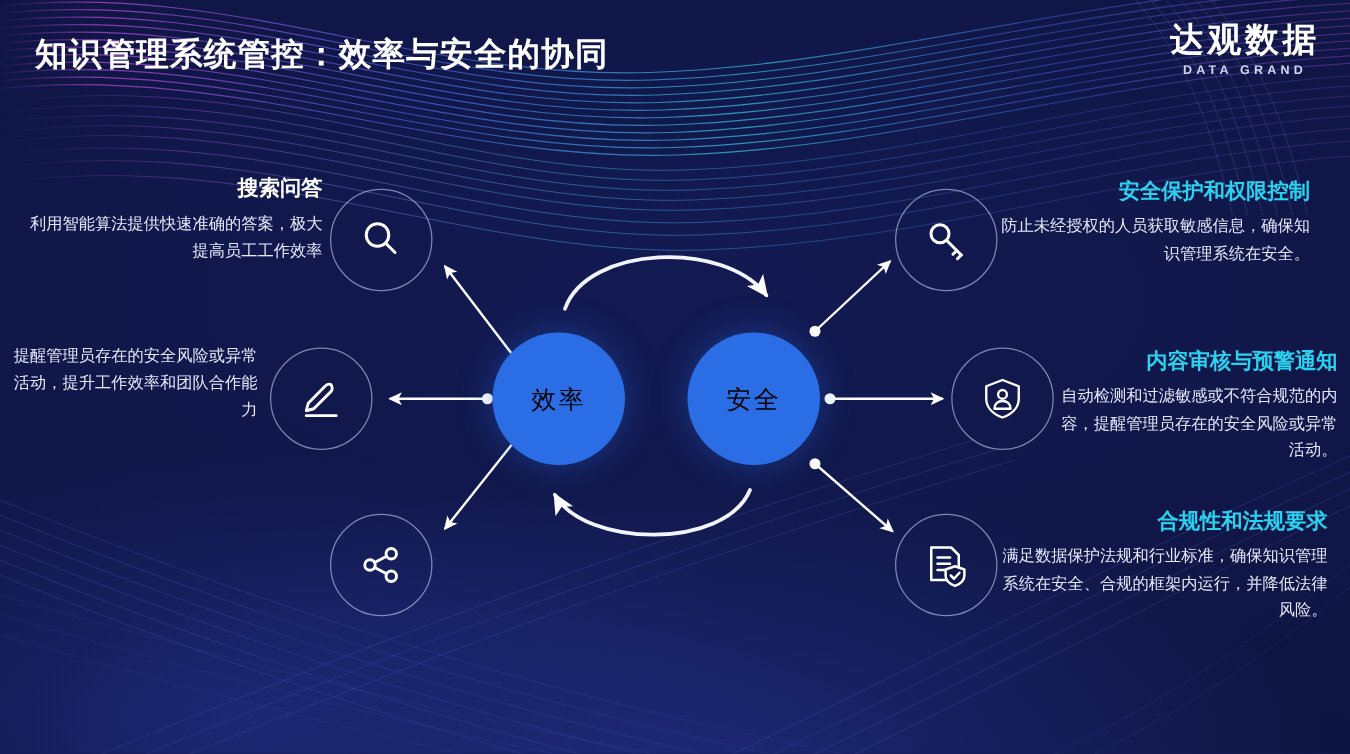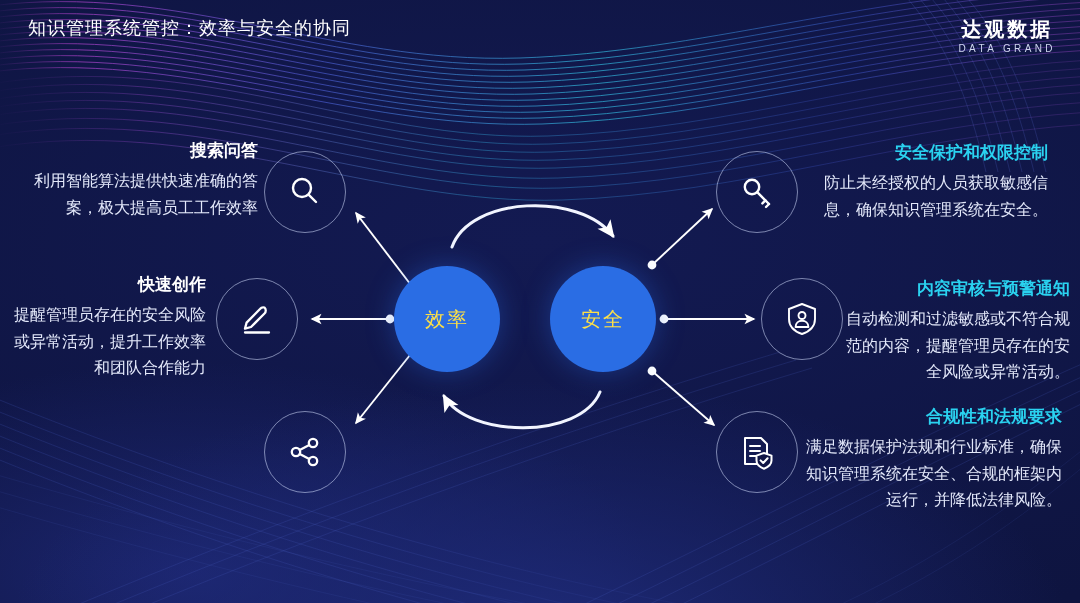--- a/index.html
+++ b/index.html
@@ -16,39 +16,39 @@
       radial-gradient(ellipse 70% 60% at 50% 105%, #1e2a78 0%, rgba(30,42,120,0) 70%),
       radial-gradient(ellipse 60% 50% at 18% 95%, #1c2670 0%, rgba(28,38,112,0) 70%),
       radial-gradient(ellipse 90% 70% at 50% 40%, #131a52 0%, #0e1440 100%),
       linear-gradient(180deg,#121848 0%,#101545 40%,#151c52 75%,#1b2360 100%);
     overflow:hidden;
   }
   .bg-svg { position:absolute; inset:0; width:1080px; height:603px; pointer-events:none; }
 
   
   .title {
-    position:absolute; left:28px; top:16px;
-    font-size:18px; font-weight:normal; color:#ffffff;
+    position:absolute; left:28px; top:26px;
+    font-size:26px; font-weight:bold; color:#ffffff;
     letter-spacing:1px; white-space:nowrap;
   }
   .logo { position:absolute; right:24px; top:18px; text-align:center; }
   .logo-cn {
-    font-size:20px; font-weight:bold; color:#ffffff; letter-spacing:3px;
+    font-size:27px; font-weight:bold; color:#ffffff; letter-spacing:3px;
     line-height:1.1;
   }
   .logo-en {
-    font-size:10px; color:#cfd6ef; letter-spacing:3.4px; margin-top:3px;
+    font-size:10px; color:#cfd6ef; letter-spacing:3.4px; margin-top:3px;font-weight:bold;
   }
 
   
   .hub {
     position:absolute; border-radius:50%;
     background:#2a6de4;
     display:flex; align-items:center; justify-content:center;
-    color:#fde047; font-size:20px; font-weight:normal; letter-spacing:2px;
+    color:#000000; font-size:20px; font-weight:normal; letter-spacing:2px;
     box-shadow:0 0 28px rgba(42,109,228,0.38);
   }
   #hub-eff { left:394px; top:266px; width:106px; height:106px; }
   #hub-sec { left:550px; top:266px; width:106px; height:106px; }
 
   
   .bubble {
     position:absolute; width:82px; height:82px; border-radius:50%;
     border:1px solid rgba(214,224,255,0.55);
     display:flex; align-items:center; justify-content:center;
@@ -66,21 +66,21 @@
   .feat { position:absolute; }
   .feat.left  { text-align:right; }
   .feat.right { text-align:right; }
   .feat h3 {
     font-size:17px; font-weight:bold; line-height:1.25;
     margin-bottom:7px;
   }
   .feat.left h3  { color:#ffffff;font-family:Liberation Serif, serif; }
   .feat.right h3 { color:#2ad2f0; }
   .feat p {
-    font-size:16px; line-height:1.65; color:#e3e8fa;font-family:Liberation Serif, serif;
+    font-size:13px; line-height:1.65; color:#e3e8fa;font-family:Liberation Serif, serif;
   }
 
   #f-search { left:18px;  top:140px; width:240px; }
   #f-create { left:6px;   top:274px; width:200px; }
   #f-share  { left:18px;  top:403px; width:238px; }
   #f-perm   { left:800px; top:142px; width:248px; }
   #f-audit  { left:846px; top:278px; width:224px; }
   #f-comply { left:800px; top:406px; width:262px; }
 </style>
 </head>
@@ -266,21 +266,20 @@
       <polyline points="22.6,27.4 25.2,30 29.6,25.2"></polyline>
     </svg>
   </div>
 
   <div class="feat left" id="f-search">
     <h3>搜索问答</h3>
     <p>利用智能算法提供快速准确的答案，极大提高员工工作效率</p>
   </div>
 
   <div class="feat left" id="f-create">
-    <h3>快速创作</h3>
     <p>提醒管理员存在的安全风险或异常活动，提升工作效率和团队合作能力</p>
   </div>
 
 
   <div class="feat right" id="f-perm">
     <h3>安全保护和权限控制</h3>
     <p>防止未经授权的人员获取敏感信息，确保知识管理系统在安全。</p>
   </div>
 
   <div class="feat right" id="f-comply">

